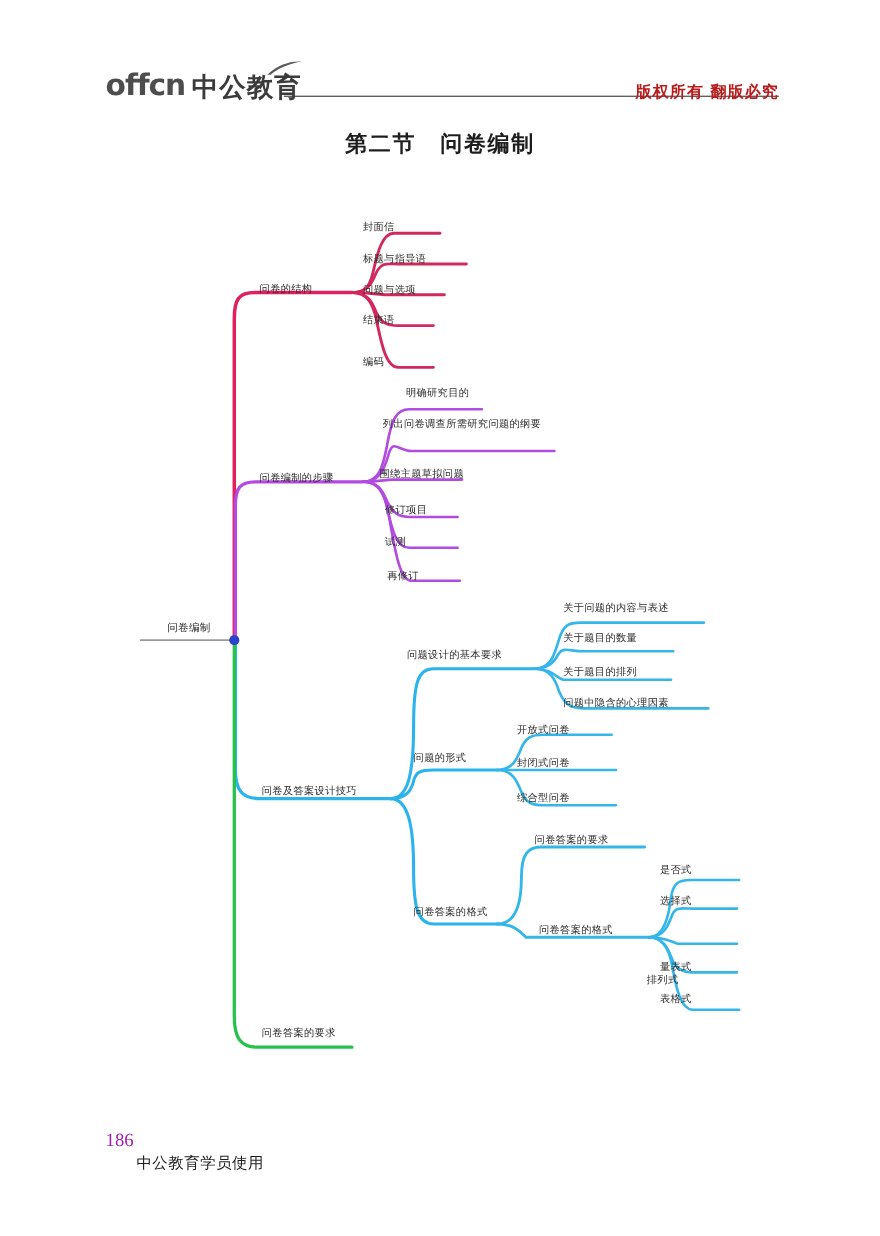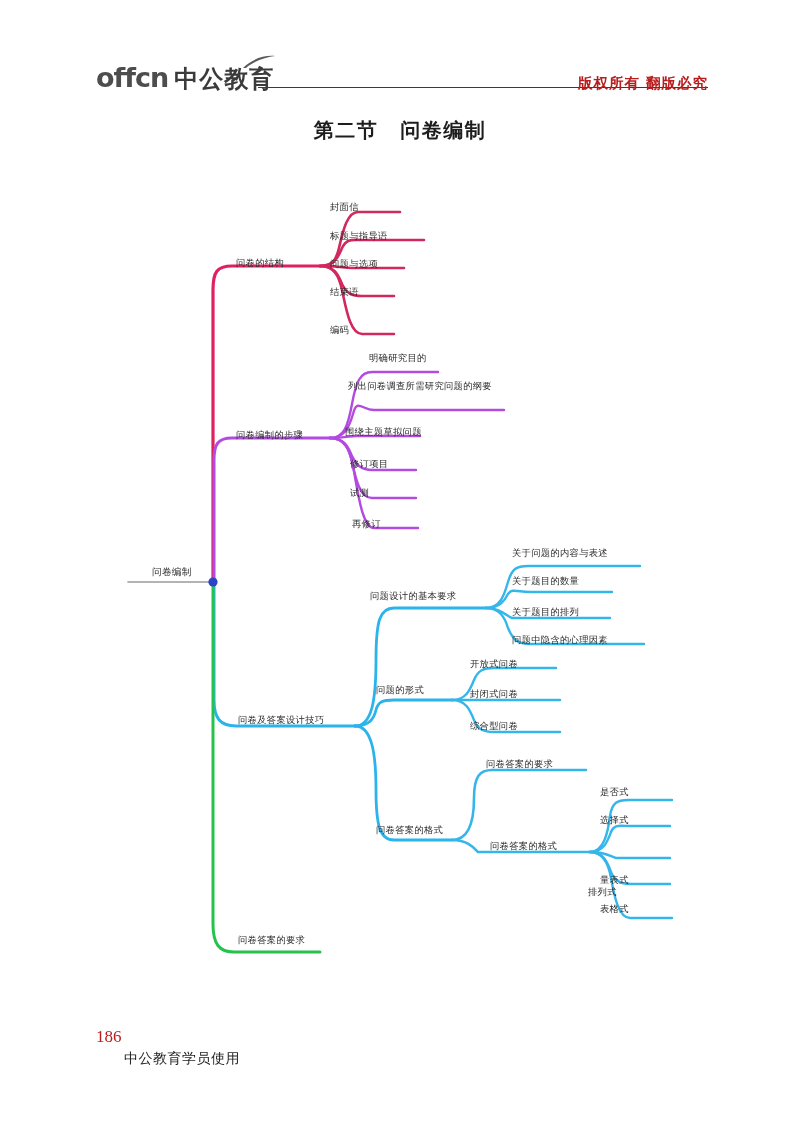--- a/index.html
+++ b/index.html
@@ -69,21 +69,21 @@
     white-space:nowrap;
     font-family:"DejaVu Sans","Liberation Sans",sans-serif;
     letter-spacing:0.3px;
   }
   .mm-label.wrap{white-space:normal;width:150px;text-align:center;}
   .mm-label.root{font-size:9.6px;}
 
   
   .footer{position:absolute;left:96px;top:1026px;}
   .page-num{
-    font-size:17px; color:#b91c1c;
+    font-size:17px; color:#a21caf;
     font-family:"Liberation Serif","DejaVu Serif",serif;
     line-height:22px;
   }
   .footer-note{
     font-size:14px; color:#1d1d1d;
     font-family:"DejaVu Serif","Liberation Serif",serif;
     line-height:20px; letter-spacing:0.5px;margin-left:28px;
   }
 </style>
 </head>

